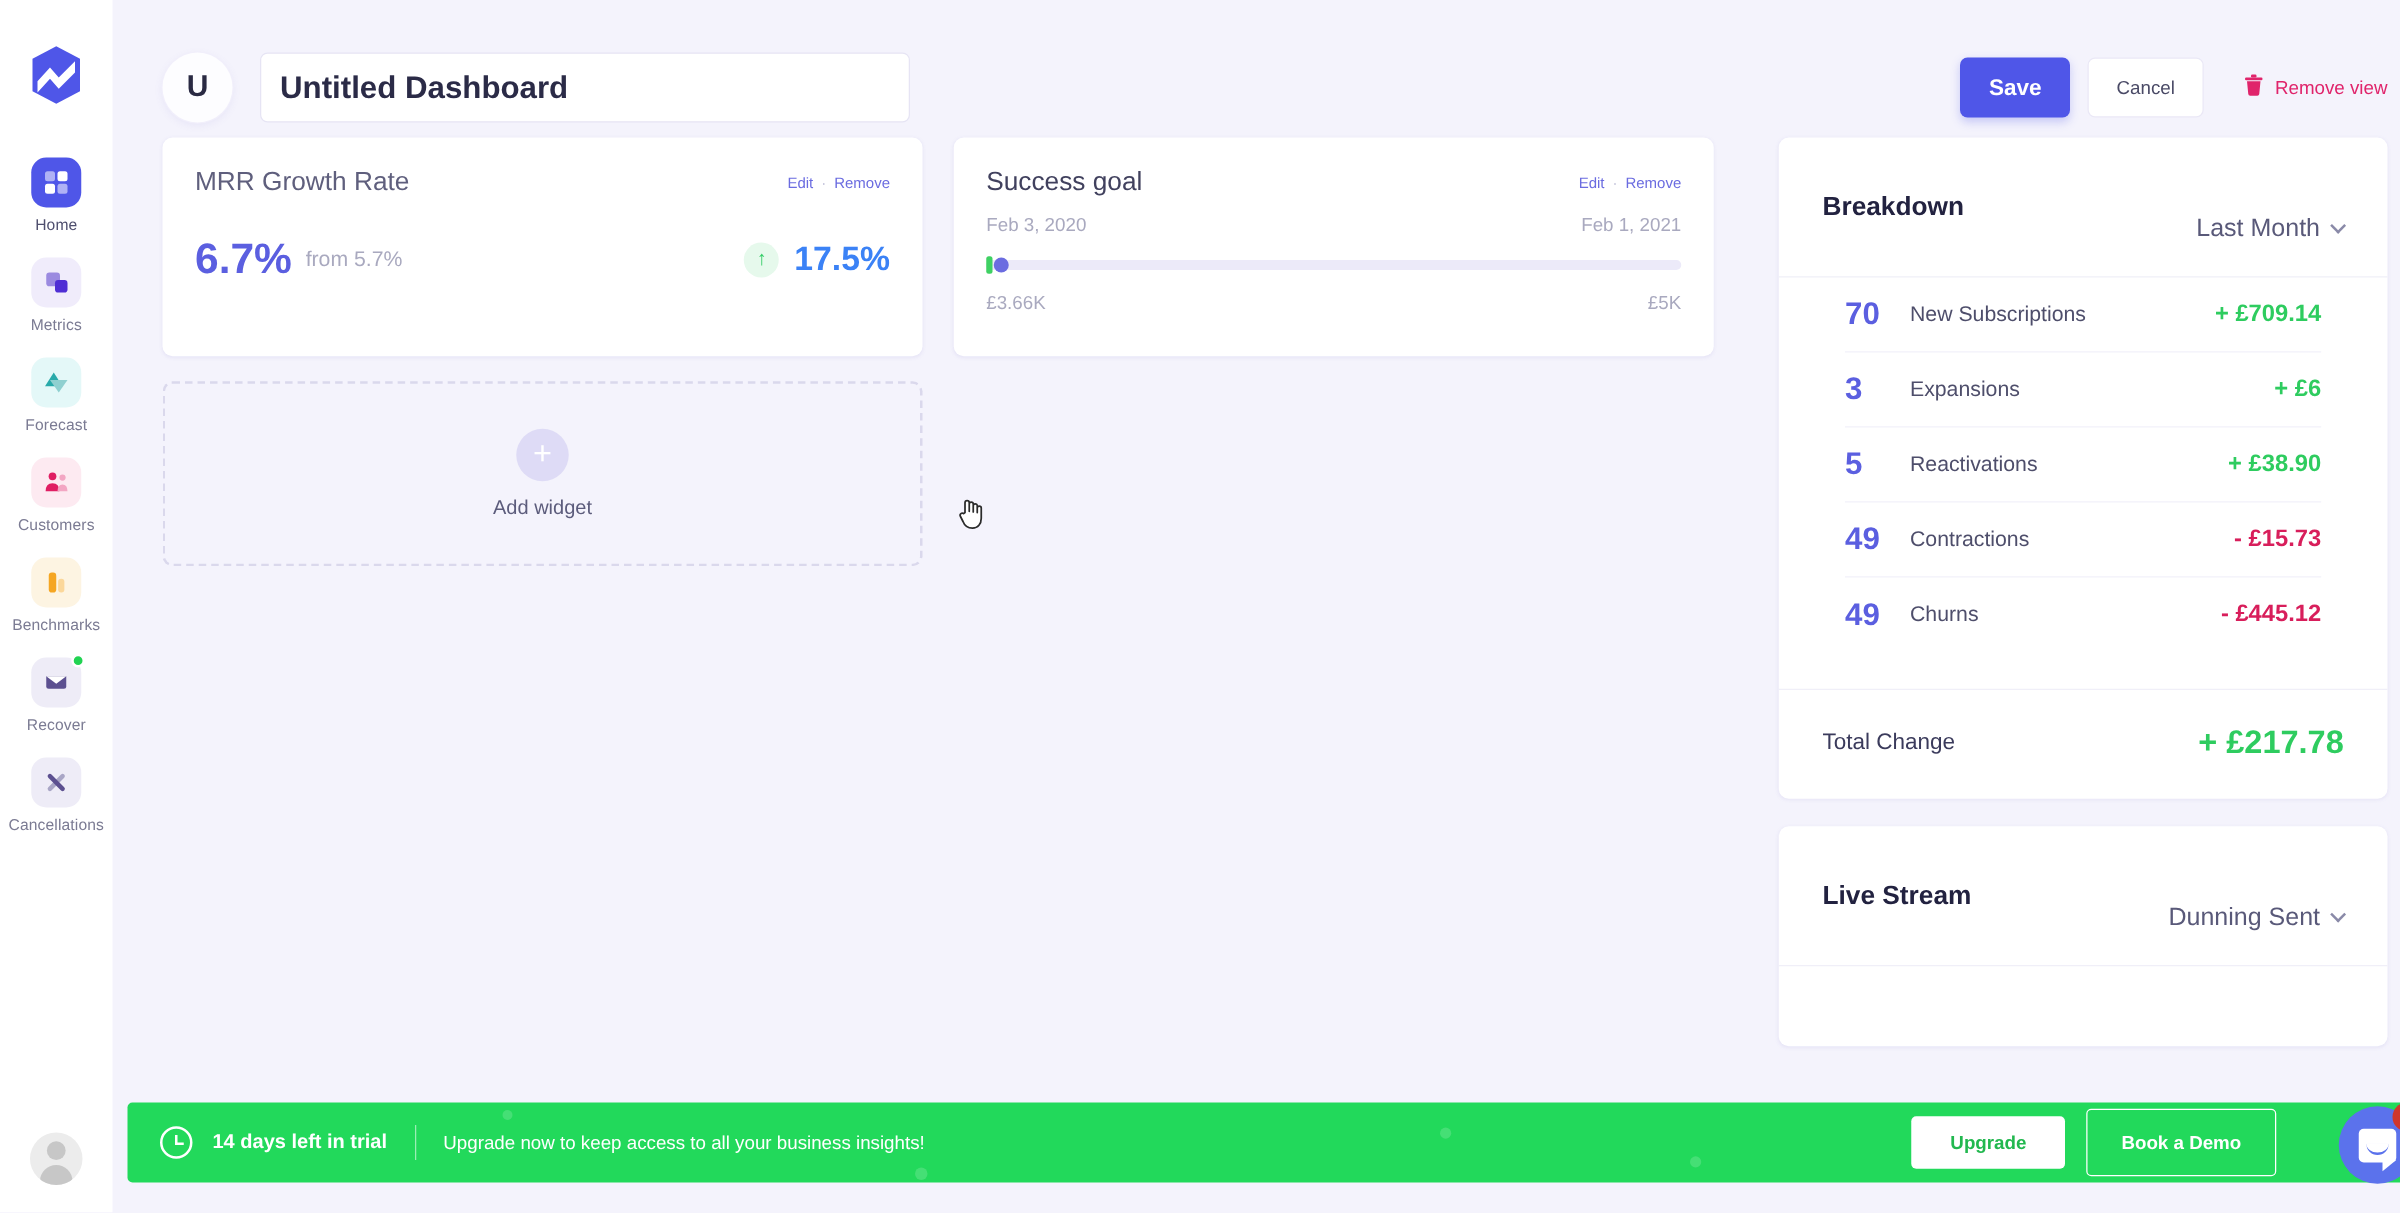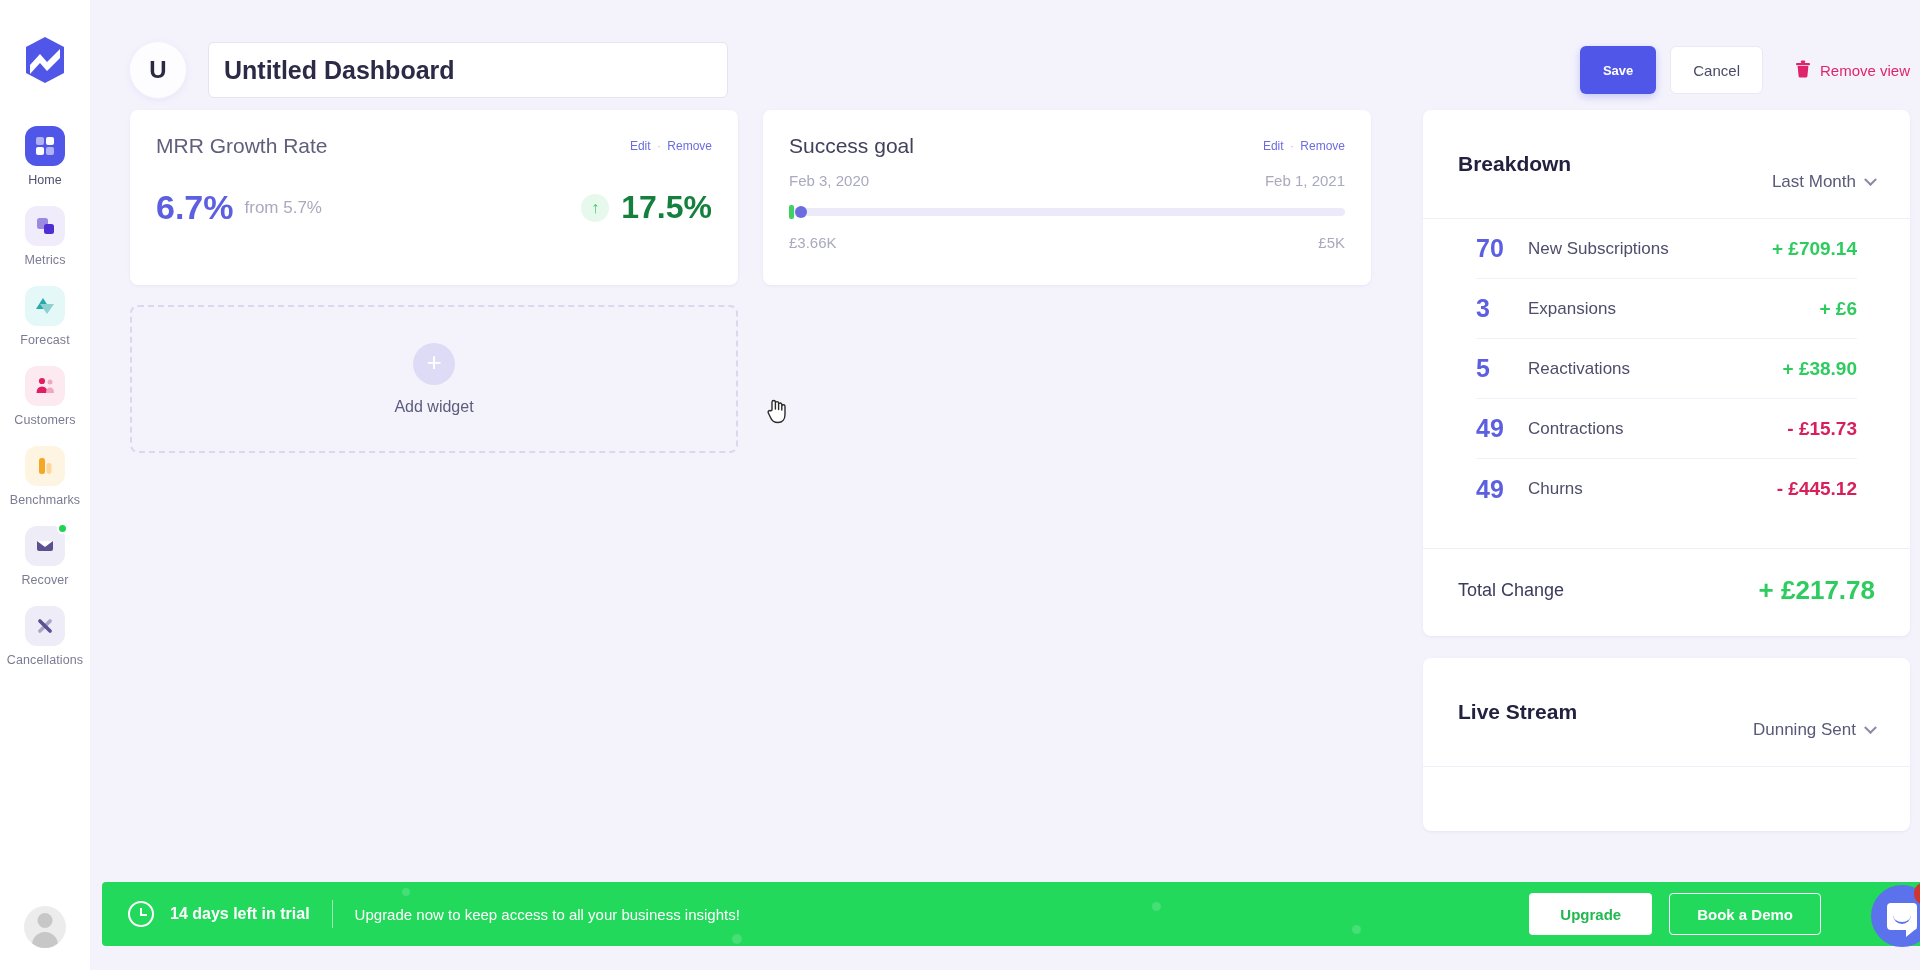--- a/index.html
+++ b/index.html
@@ -75,21 +75,21 @@
     width: 520px; height: 56px;
     border: 1px solid #e6e4f4; border-radius: 6px; background: #fff;
     font-size: 25px; font-weight: bold; color: #2b2b47;
     padding: 0 15px;
     font-family: "Liberation Sans", sans-serif;
     outline: none;
   }
   .topbar-spacer { flex: 1 1 auto; }
   .btn {
     font-family: "Liberation Sans", sans-serif;
-    cursor: pointer; border-radius: 6px; font-size: 13px; font-weight: bold;
+    cursor: pointer; border-radius: 6px; font-size: 18px; font-weight: bold;
   }
   .btn-save {
     background: #4f56e8; color: #fff; border: none;
     height: 48px; padding: 0 23px;
     box-shadow: 0 3px 8px rgba(79,86,232,.28);
   }
   .btn-cancel {
     background: #fff; color: #4a4a66; border: 1px solid #eae8f6;
     height: 48px; padding: 0 22px; margin-left: 14px; font-weight: normal; font-size: 15px;
   }
@@ -117,21 +117,21 @@
 
   .mrr-body { display: flex; align-items: center; margin-top: 30px; }
   .mrr-main { font-size: 34px; font-weight: bold; color: #5b5fe0; }
   .mrr-from { font-size: 17px; color: #a9a9bf; margin-left: 11px; }
   .mrr-right { margin-left: auto; display: flex; align-items: center; gap: 12px; }
   .arrow-chip {
     width: 28px; height: 28px; border-radius: 50%;
     background: #e6f9ec; color: #35cd68;
     display: flex; align-items: center; justify-content: center; font-size: 16px;
   }
-  .mrr-delta { font-size: 32px; font-weight: bold; color: #15803d; }
+  .mrr-delta { font-size: 27px; font-weight: bold; color: #3b82f6; }
 
   .goal-dates { display: flex; margin-top: 14px; font-size: 15px; color: #a9a9bf; }
   .goal-dates .right { margin-left: auto; }
   .progress-wrap { margin-top: 16px; position: relative; height: 14px; }
   .progress-track {
     position: absolute; left: 0; right: 0; top: 3px; height: 8px;
     border-radius: 4px; background: #eceaf9;
   }
   .progress-marker {
     position: absolute; left: 0; top: 0; width: 5px; height: 14px;
@@ -164,21 +164,21 @@
     background: #fff; border-radius: 8px;
     box-shadow: 0 1px 3px rgba(120,110,200,.10);
   }
   .panel-head {
     display: flex; align-items: center;
     padding: 26px 35px 26px 35px; border-bottom: 1px solid #f0eff8;
   }
   .panel-title { font-size: 21px; font-weight: bold; color: #222240; flex: 1 1 auto; }
   .panel-select {
     display: flex; align-items: center; gap: 10px;
-    font-size: 17px; color: #595979; cursor: pointer; margin-top: 36px;
+    font-size: 20px; color: #595979; cursor: pointer; margin-top: 36px;
   }
   .chev {
     width: 9px; height: 9px; border-right: 2px solid #8a8aa8; border-bottom: 2px solid #8a8aa8;
     transform: rotate(45deg) translate(-2px,-2px);
   }
   .bd-list { padding: 0 53px; }
   .bd-row {
     display: flex; align-items: center; height: 60px;
     border-bottom: 1px solid #f2f1fa;
   }
@@ -227,21 +227,21 @@
   .banner-msg { font-size: 15px; color: #fff; }
   .banner-spacer { flex: 1 1 auto; }
   .btn-upgrade {
     background: #fff; color: #22b84f; border: none;
     height: 42px; padding: 0 31px; border-radius: 4px;
     font-size: 15px; font-weight: bold; cursor: pointer;
     font-family: "Liberation Sans", sans-serif;
   }
   .btn-demo {
     background: transparent; color: #fff; border: 1.5px solid #fff;
-    height: 42px; padding: 0 27px; border-radius: 4px; margin-left: 17px;
+    height: 54px; padding: 0 27px; border-radius: 4px; margin-left: 17px;
     font-size: 15px; font-weight: bold; cursor: pointer;
     font-family: "Liberation Sans", sans-serif;
   }
 
   
   .chat-launcher {
     position: absolute; right: 24px; bottom: 23px;
     width: 62px; height: 62px; border-radius: 50%;
     background: #5b72ec; cursor: pointer;
     display: flex; align-items: center; justify-content: center;

